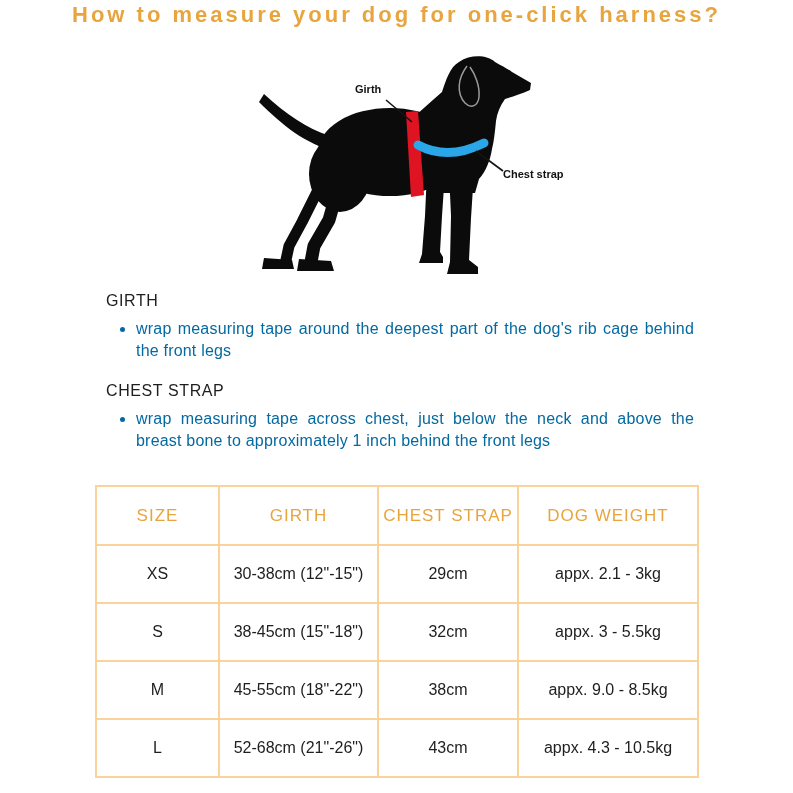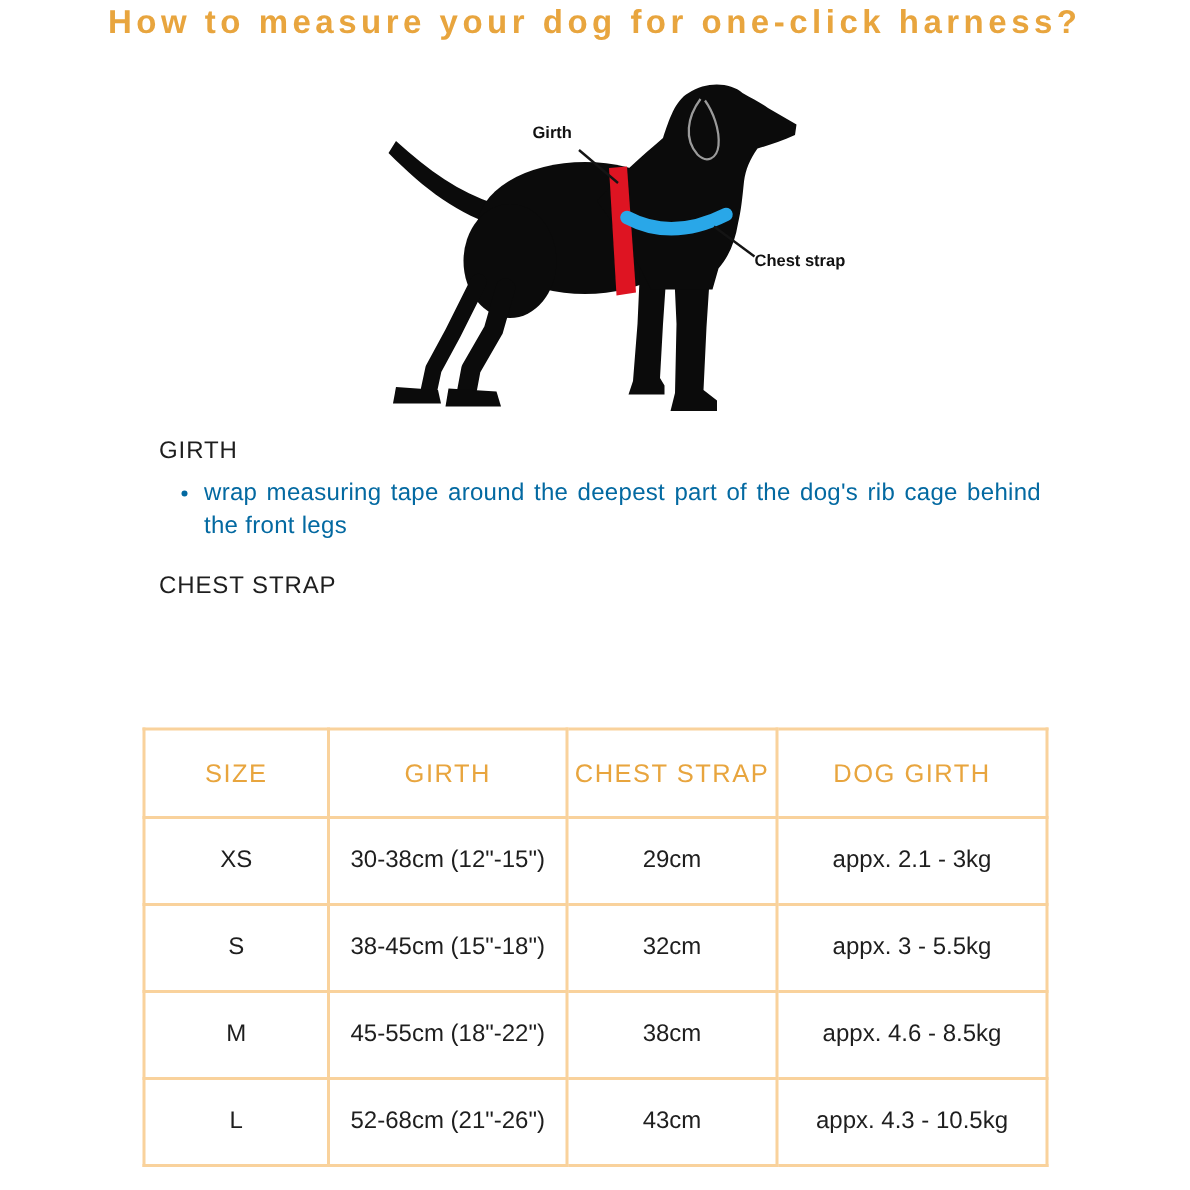--- a/index.html
+++ b/index.html
@@ -89,55 +89,58 @@
     <span class="fig-label girth-label">Girth</span>
     <span class="fig-label chest-label">Chest strap</span>
   </div>
 
   <div class="instructions">
     <h2>GIRTH</h2>
     <ul>
       <li>wrap measuring tape around the deepest part of the dog's rib cage behind the front legs</li>
     </ul>
     <h2>CHEST STRAP</h2>
+    <ul>
+      <li>wrap measuring tape across chest, just below the neck and above the breast bone to approximately 1 inch behind the front legs</li>
+    </ul>
   </div>
 
   <table class="size-table">
     <colgroup>
       <col style="width:123px">
         <col style="width:159px">
         <col style="width:140px">
         <col style="width:180px">
     </colgroup>
     <thead>
       <tr>
         <th>SIZE</th>
         <th>GIRTH</th>
         <th>CHEST STRAP</th>
-        <th>DOG GIRTH</th>
+        <th>DOG WEIGHT</th>
       </tr>
     </thead>
     <tbody>
       <tr>
         <td>XS</td>
         <td>30-38cm (12"-15")</td>
         <td>29cm</td>
         <td>appx. 2.1 - 3kg</td>
       </tr>
       <tr>
         <td>S</td>
         <td>38-45cm (15"-18")</td>
         <td>32cm</td>
         <td>appx. 3 - 5.5kg</td>
       </tr>
       <tr>
         <td>M</td>
         <td>45-55cm (18"-22")</td>
         <td>38cm</td>
-        <td>appx. 4.6 - 8.5kg</td>
+        <td>appx. 9.0 - 8.5kg</td>
       </tr>
       <tr>
         <td>L</td>
         <td>52-68cm (21"-26")</td>
         <td>43cm</td>
         <td>appx. 4.3 - 10.5kg</td>
       </tr>
     </tbody>
   </table>
 

